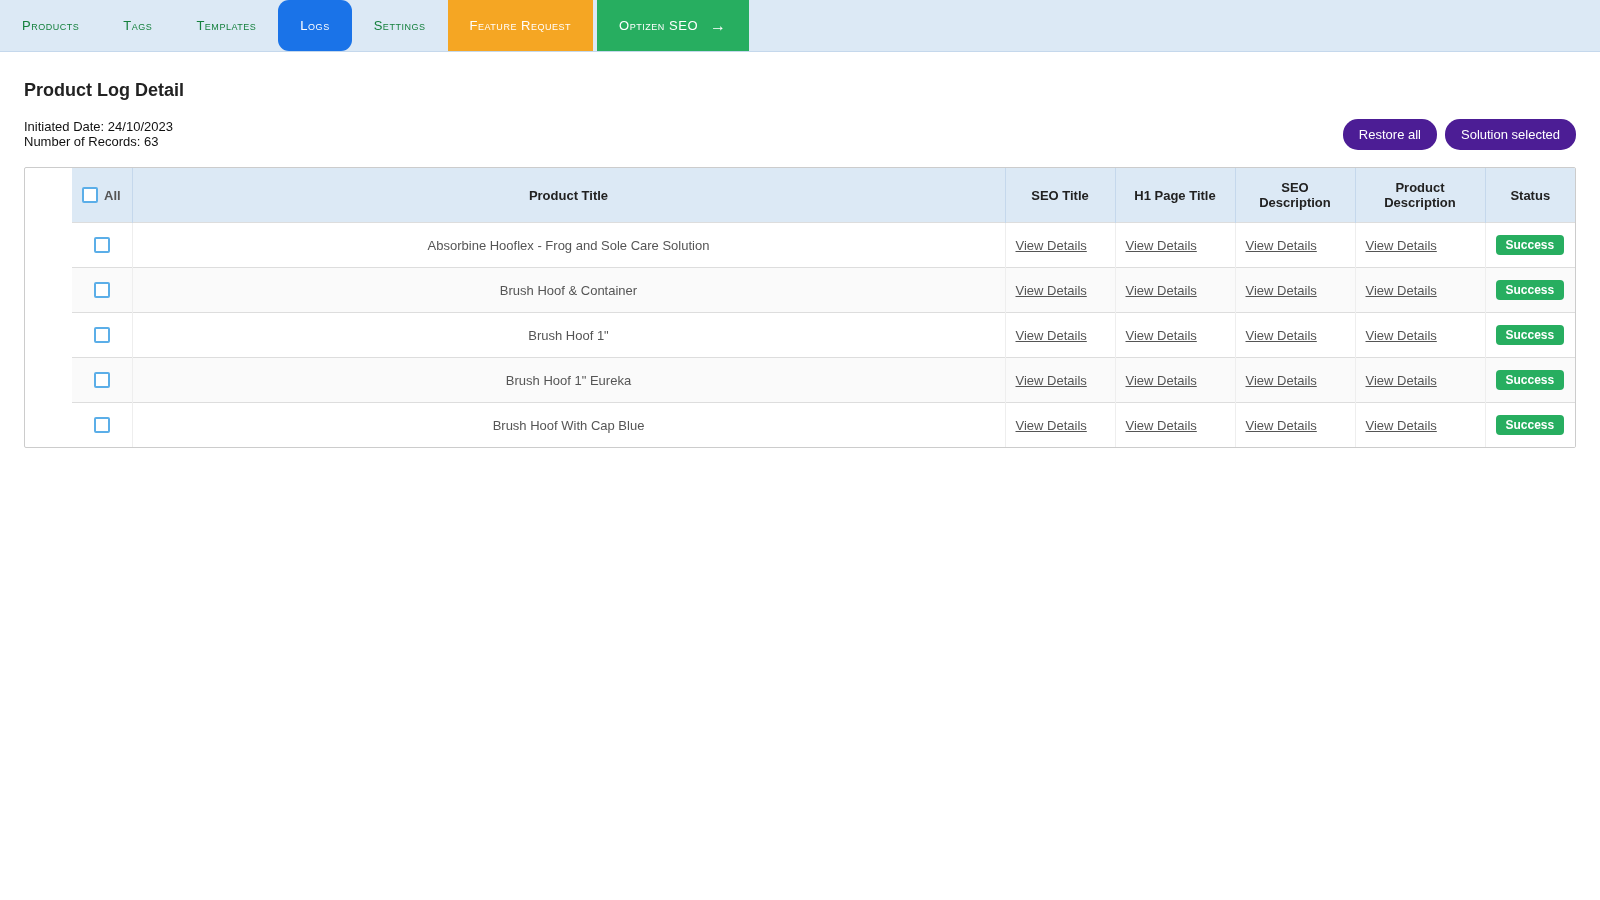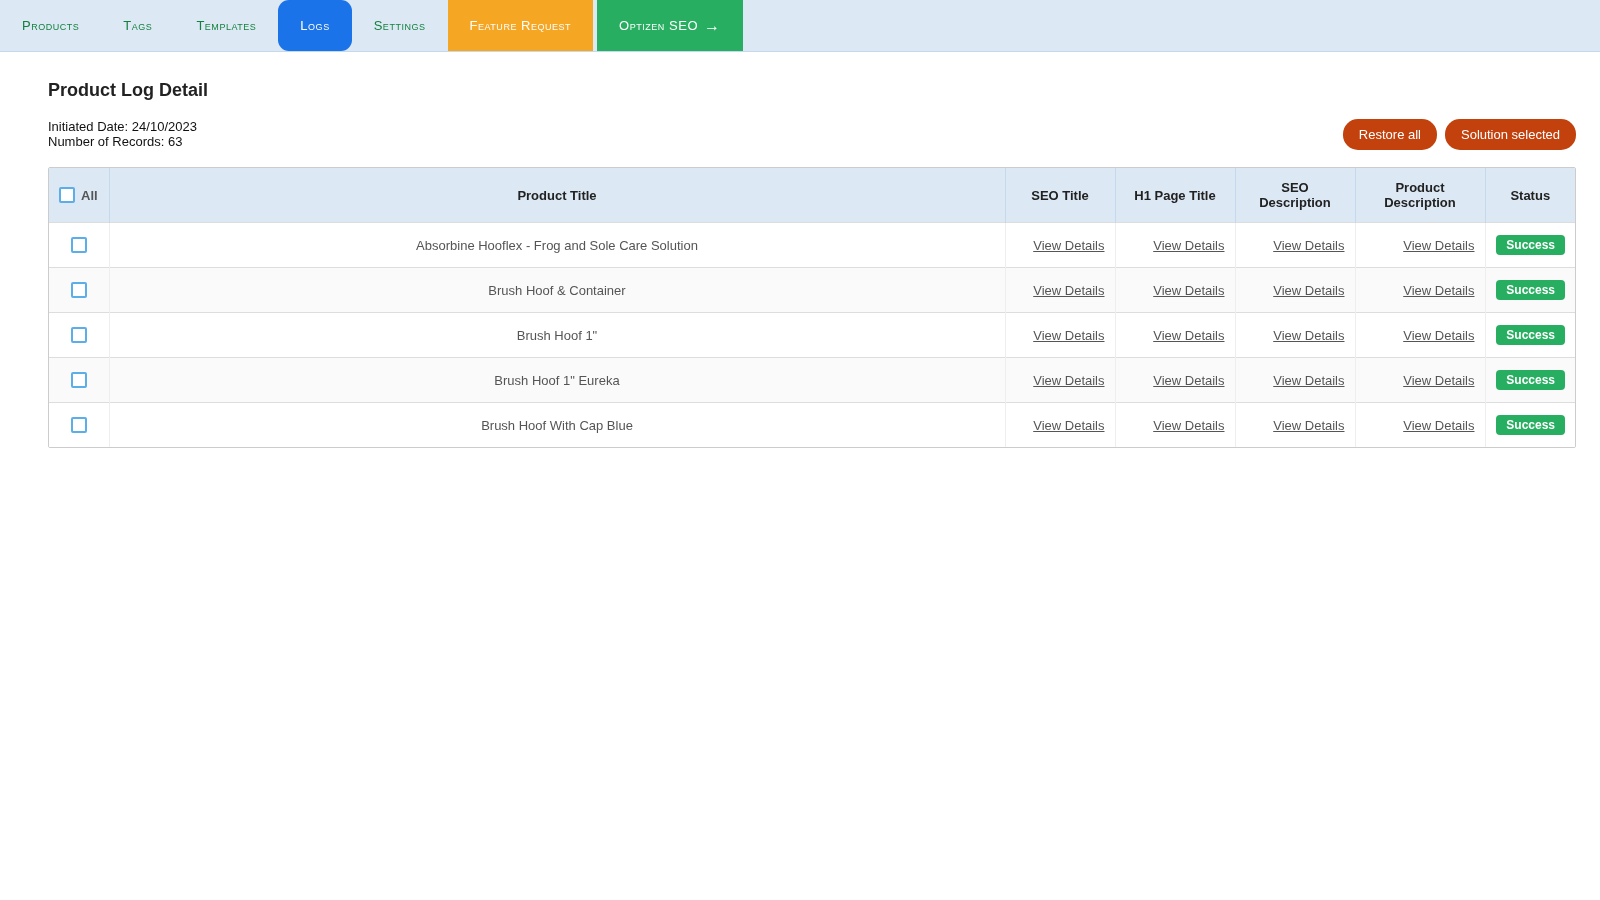--- a/index.html
+++ b/index.html
@@ -25,26 +25,26 @@
       border: none;
       background: transparent;
       text-decoration: none;
     }
     .nav-item.active { background: #1a73e8; color: #fff; border-radius: 11px; }
     .nav-item.orange { background: #f5a623; color: #fff; }
     .nav-item.green {
       background: #27ae60;
       color: #fff;
       margin-left: 4px;
-      gap: 6px;
+      gap: 12px;
     }
     .nav-item.green .arrow { font-size: 16px; }
 
     
-    .page-content { padding: 28px 24px 24px 24px; margin-left: 24px; }
+    .page-content { padding: 28px 24px 24px 24px; }
 
     .page-title {
       font-size: 18px;
       font-weight: 600;
       color: #222;
       margin-bottom: 18px;
     }
 
     .meta-section {
       margin-bottom: 18px;
@@ -56,35 +56,36 @@
     .meta-line span { font-weight: 400; }
 
     .action-buttons {
       position: absolute;
       right: 0;
       top: 0;
       display: flex;
       gap: 8px;
     }
     .btn-restore {
-      background: #c2410c;
+      background: #4c1d95;
       color: #fff;
       border: none;
       border-radius: 15px;
       padding: 8px 16px;
       font-size: 13px;
       cursor: pointer;
       white-space: nowrap;
     }
 
     
     .table-wrapper {
       border: 1px solid #ccc;
       border-radius: 2px;
       overflow: hidden;
+      padding-left: 47px;
     }
     table {
       width: 100%;
       border-collapse: collapse;
     }
     thead tr {
       background: #dce9f5;
     }
     thead th {
       padding: 12px 10px;
@@ -96,21 +97,21 @@
     }
     thead th:last-child { border-right: none; }
 
     tbody tr {
       border-top: 1px solid #ddd;
       background: #fff;
     }
     tbody tr:nth-child(even) { background: #fafafa; }
     tbody td {
       padding: 12px 10px;
-      text-align: right;
+      text-align: left;
       border-right: 1px solid #eee;
       font-size: 13px;
       color: #555;
     }
     tbody td:last-child { border-right: none; }
     tbody td.col-title { text-align: center; color: #555; }
 
     .view-link {
       color: #555;
       text-decoration: underline;

